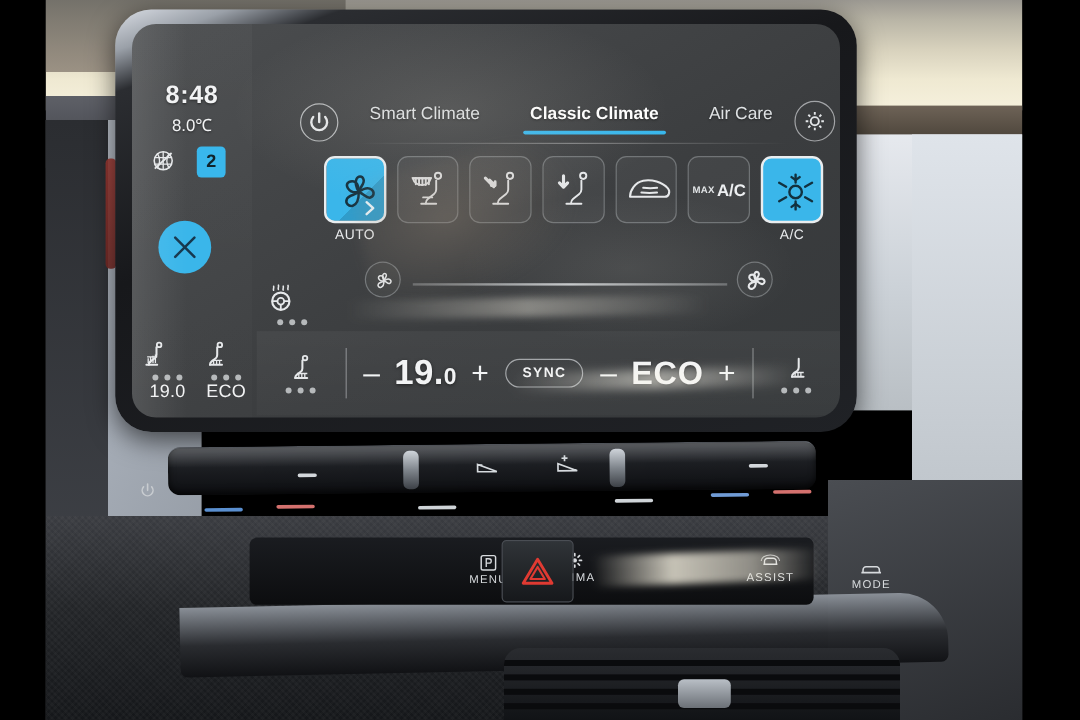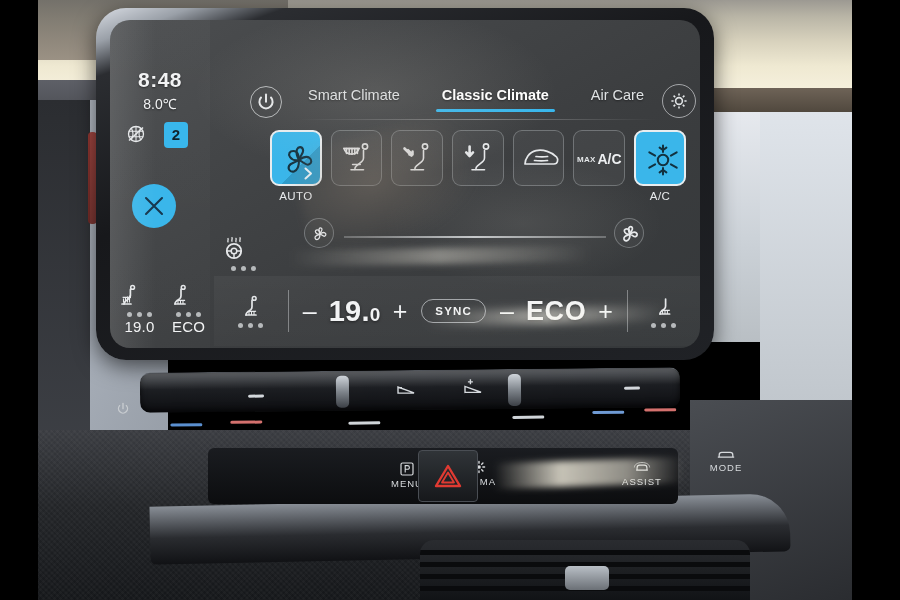--- a/index.html
+++ b/index.html
@@ -518,21 +518,21 @@
       </div>
 
       <div class="hw-btn" style="left:406px;top:12px;width:56px">
         <svg width="18" height="14" viewBox="0 0 20 14" style="margin:0 auto">
           <path d="M3.5 10.5h13M4.5 10.5V8.2c0-1.6 1.2-3.2 3-3.2h5c1.8 0 3 1.6 3 3.2v2.3" fill="none" stroke="#d7dadd" stroke-width="1.3"></path>
           <path d="M1.5 7.5c0-3 3.4-5.5 8.5-5.5s8.5 2.5 8.5 5.5" fill="none" stroke="#d7dadd" stroke-width="1" opacity=".8"></path>
         </svg>
         <div class="lb">ASSIST</div>
       </div>
 
-      <div class="hw-btn" style="left:490px;top:0;width:56px">
+      <div class="hw-btn" style="left:490px;top:20px;width:56px">
         <svg width="20" height="12" viewBox="0 0 22 12" style="margin:0 auto">
           <path d="M2 9.5h18M3.5 9.5V7c0-1.4 1.2-2.8 2.8-2.8h9.4c1.6 0 2.8 1.4 2.8 2.8v2.5" fill="none" stroke="#d7dadd" stroke-width="1.4"></path>
         </svg>
         <div class="lb">MODE</div>
       </div>
     </div>
 
     <div class="hazard">
       <svg width="28" height="26" viewBox="0 0 28 26">
         <path d="M14 3L26 23H2z" fill="none" stroke="#e03a32" stroke-width="2.4" stroke-linejoin="round"></path>

